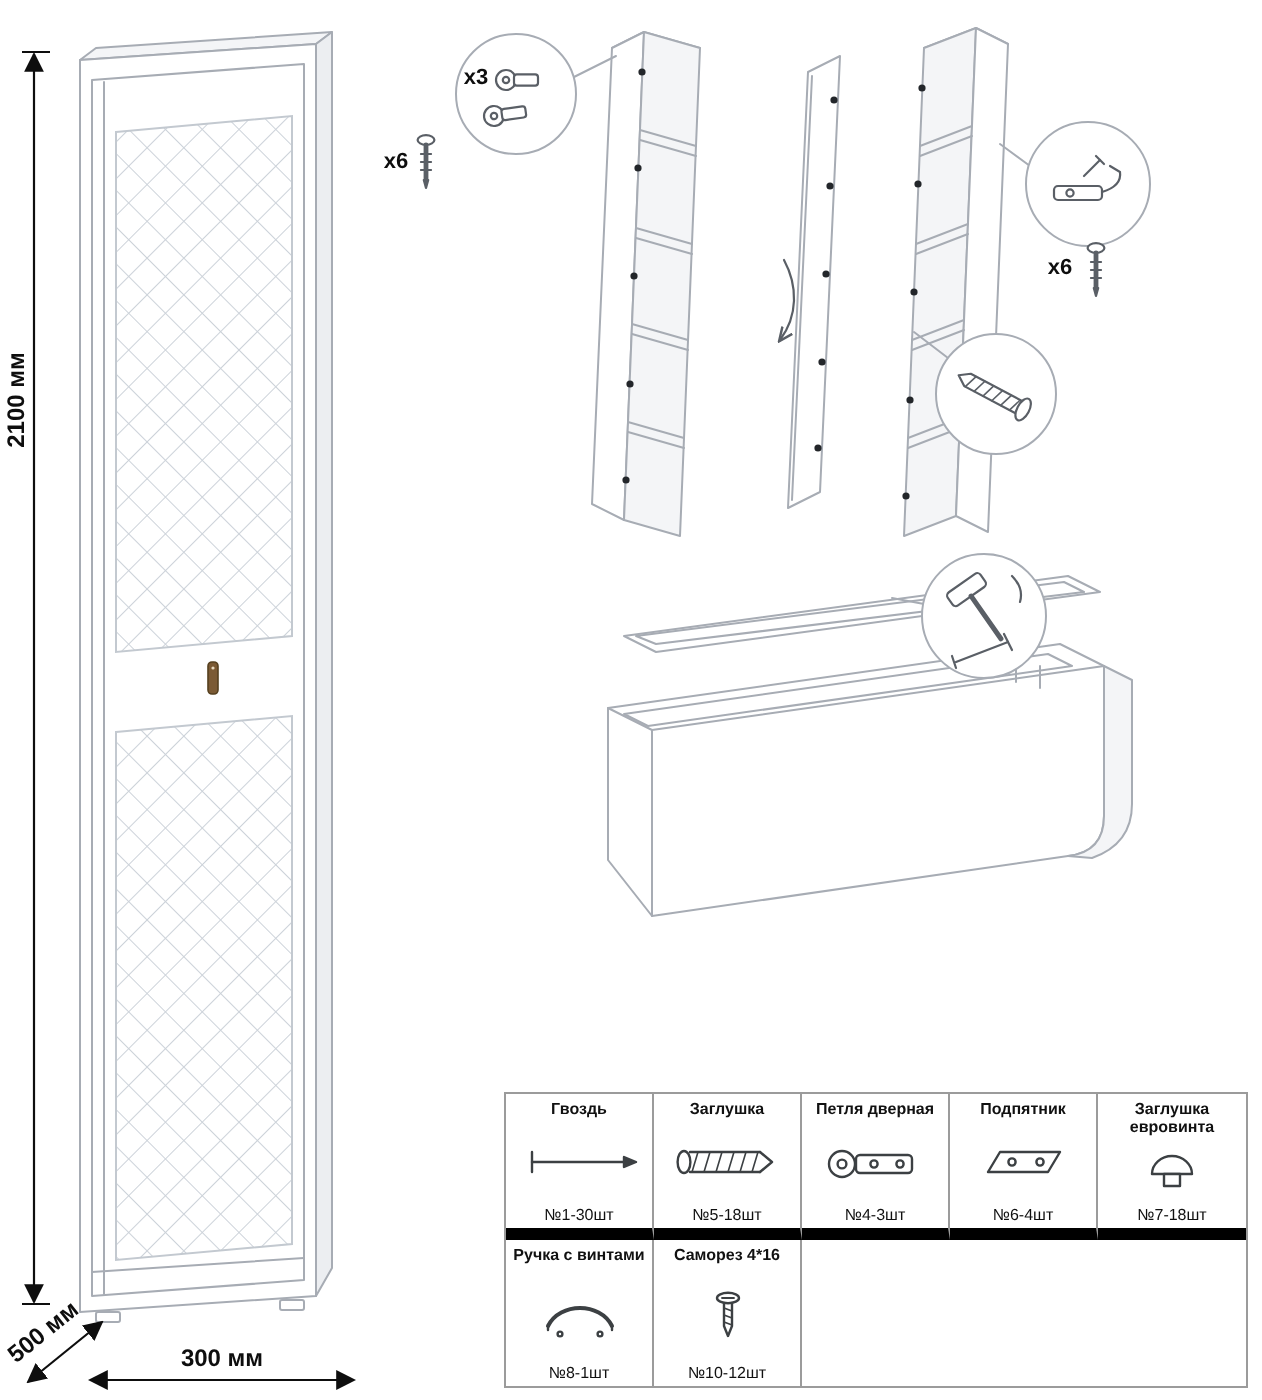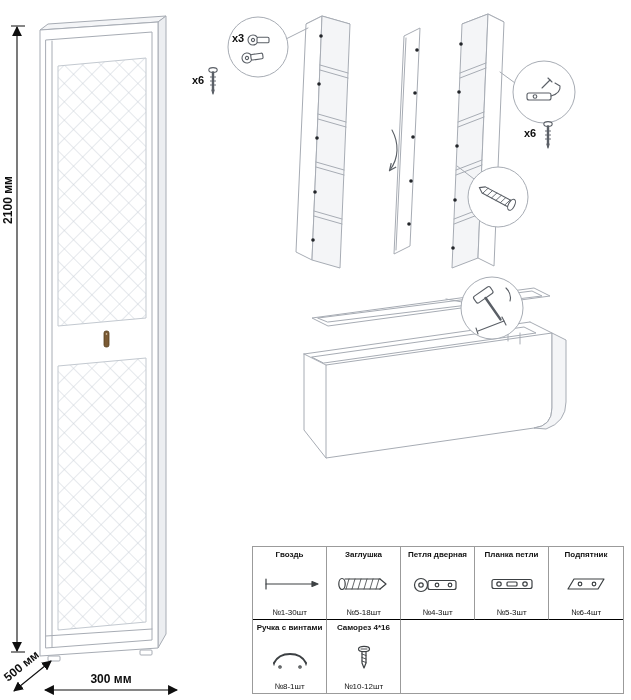--- a/index.html
+++ b/index.html
@@ -15,21 +15,21 @@
   .dk {stroke:#5a5f66;fill:none;stroke-width:1.1;stroke-linecap:round;stroke-linejoin:round;}
   .dot{fill:#23262a;stroke:none;}
   .dim{stroke:#0e0e0e;stroke-width:1.1;fill:none;}
   .dimtext{font-family:"Liberation Sans",sans-serif;font-size:12px;font-weight:bold;fill:#0e0e0e;}
   .qty{font-family:"Liberation Sans",sans-serif;font-size:11px;font-weight:bold;fill:#0e0e0e;}
 
   
   .parts-table{position:absolute;left:252px;top:546px;width:372px;height:148px;
     display:grid;grid-template-columns:repeat(5,1fr);grid-template-rows:1fr 1fr;
     border:1px solid #9b9b9b;background:#fff;box-sizing:border-box;}
-  .pt-cell{border-right:1px solid #9b9b9b;border-bottom:1px solid #000000;
+  .pt-cell{border-right:1px solid #9b9b9b;border-bottom:6px solid #000000;
     display:flex;flex-direction:column;align-items:center;justify-content:space-between;
     padding:3px 2px 2px;box-sizing:border-box;min-width:0;}
   .pt-cell:nth-child(5n){border-right:none;}
   .pt-cell:nth-child(n+6){border-bottom:none;}
   .pt-name{font-size:8px;font-weight:bold;color:#111;text-align:center;line-height:1.15;}
   .pt-qty{font-size:8px;color:#111;text-align:left;}
   .ic{stroke:#3c4043;fill:none;stroke-width:1.2;stroke-linecap:round;stroke-linejoin:round;flex:0 0 auto;}
 </style>
 </head>
 <body>
@@ -233,41 +233,39 @@
       <svg class="ic" width="64" height="28" viewBox="0 0 64 28">
         <circle cx="15" cy="15" r="6.5" fill="#fff"></circle>
           <circle cx="15" cy="15" r="2.2"></circle>
         <rect x="22" y="10.5" width="28" height="9" rx="2" fill="#fff"></rect>
         <circle cx="31" cy="15" r="1.8"></circle>
           <circle cx="44" cy="15" r="1.8"></circle>
       </svg>
       <div class="pt-qty">№4-3шт</div>
     </div>
 
-    <div class="pt-cell">
-      <div class="pt-name">Планка петли</div>
-      <svg class="ic" width="64" height="28" viewBox="0 0 64 28">
-        <rect x="12" y="9.5" width="40" height="9" rx="2" fill="#fff"></rect>
-        <circle cx="19" cy="14" r="2.2"></circle>
-          <circle cx="45" cy="14" r="2.2"></circle>
-        <rect x="27" y="12" width="10" height="4" rx="1"></rect>
-      </svg>
-      <div class="pt-qty">№5-3шт</div>
-    </div>
 
     <div class="pt-cell">
       <div class="pt-name">Подпятник</div>
       <svg class="ic" width="64" height="28" viewBox="0 0 64 28">
         <path d="M14,19 L20,9 H50 L44,19 Z" fill="#fff"></path>
         <circle cx="26" cy="14" r="1.8"></circle>
           <circle cx="40" cy="14" r="1.8"></circle>
       </svg>
       <div class="pt-qty">№6-4шт</div>
     </div>
 
+    <div class="pt-cell">
+      <div class="pt-name">Заглушка евровинта</div>
+      <svg class="ic" width="64" height="28" viewBox="0 0 64 28">
+        <path d="M22,15 a10,9 0 0 1 20,0 Z" fill="#fff"></path>
+        <rect x="28" y="15" width="8" height="6" fill="#fff"></rect>
+      </svg>
+      <div class="pt-qty">№7-18шт</div>
+    </div>
 
     <div class="pt-cell">
       <div class="pt-name">Ручка с винтами</div>
       <svg class="ic" width="64" height="28" viewBox="0 0 64 28">
         <path d="M16,20 C22,8 42,8 48,20" stroke-width="2"></path>
         <path d="M16,20 v2 M48,20 v2"></path>
         <circle cx="22" cy="24" r="1.2"></circle>
           <circle cx="42" cy="24" r="1.2"></circle>
       </svg>
       <div class="pt-qty">№8-1шт</div>

